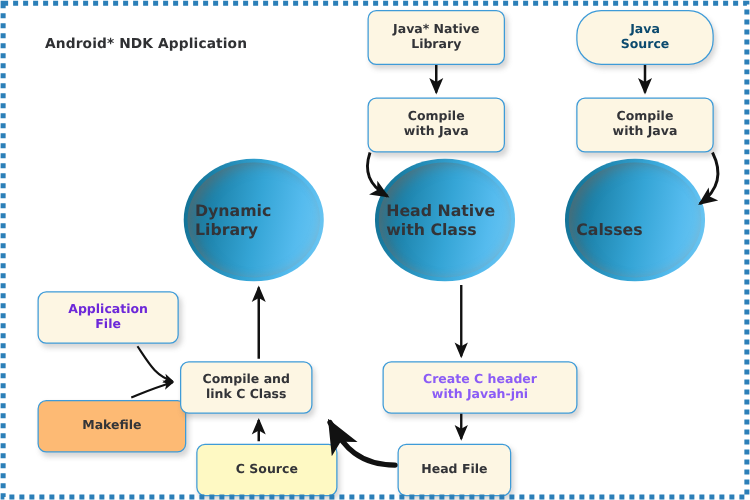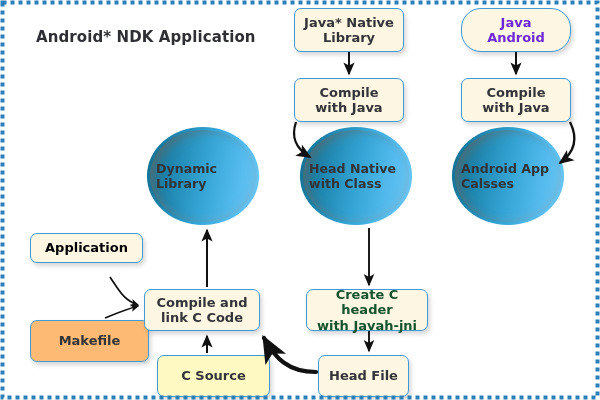--- a/index.html
+++ b/index.html
@@ -20,37 +20,37 @@
     position: absolute;
     left: 0; top: 0;
     width: 600px; height: 400px;
     pointer-events: none;
     z-index: 40;
   }
   #title {
     position: absolute;
     left: 36px;
     top: 28px;
-    font-size: 15px;
+    font-size: 11px;
     font-weight: bold;
     color: #2f3033;
     letter-spacing: .1px;
     white-space: nowrap;
   }
   .node {
     position: absolute;
     background: #fdf6e3;
     border: 1.6px solid #3e9bd8;
     border-radius: 7px;
     box-sizing: border-box;
     display: flex;
     align-items: center;
     justify-content: center;
     text-align: center;
-    font-size: 13px;
+    font-size: 10px;
     font-weight: bold;
     color: #333438;
     line-height: 1.18;
     box-shadow: 2px 3px 4px rgba(120,120,120,.30);
     z-index: 20;
   }
   .node span { display: block; padding: 0 3px; }
   .circle {
     position: absolute;
     border-radius: 50%;
@@ -109,24 +109,24 @@
 
   <div id="title">Android* NDK Application</div>
 
   <div class="node" style="left: 294px; top: 8px; width: 110px; height: 44px; background: rgb(253, 246, 227); border-color: rgb(62, 155, 216); color: rgb(51, 52, 56);">
     <span>
       <span>Java* Native</span>
       <span>Library</span>
     </span>
   </div>
 
-  <div class="node" style="left: 461px; top: 8px; width: 110px; height: 44px; background: rgb(253, 246, 227); border-color: rgb(62, 155, 216); color: #6d28d9; border-radius: 20px;">
+  <div class="node" style="left: 461px; top: 8px; width: 110px; height: 44px; background: rgb(253, 246, 227); border-color: rgb(62, 155, 216); color: #0c4a6e; border-radius: 20px;">
     <span>
       <span>Java</span>
-      <span>Android</span>
+      <span>Source</span>
     </span>
   </div>
 
   <div class="node" style="left: 294px; top: 78px; width: 110px; height: 44px; background: rgb(253, 246, 227); border-color: rgb(62, 155, 216); color: rgb(51, 52, 56);">
     <span>
       <span>Compile</span>
       <span>with Java</span>
     </span>
   </div>
 
@@ -146,51 +146,52 @@
 
   <div class="circle" style="left: 301px; top: 128px; width: 110px; height: 96px; color: rgb(51, 52, 56);">
     <span class="clabel">
       <span>Head Native</span><br>
       <span>with Class</span>
     </span>
   </div>
 
   <div class="circle" style="left: 453px; top: 128px; width: 110px; height: 96px; color: rgb(51, 52, 56);">
     <span class="clabel">
-      <span>Android App</span><br>
+      <br>
       <span>Calsses</span>
     </span>
   </div>
 
-  <div class="node" style="left: 30px; top: 233px; width: 113px; height: 30px; background: rgb(253, 246, 227); border-color: rgb(62, 155, 216); color: #000000;">
+  <div class="node" style="left: 30px; top: 233px; width: 113px; height: 42px; background: rgb(253, 246, 227); border-color: rgb(62, 155, 216); color: #6d28d9;">
     <span>
       <span>Application</span>
+      <span>File</span>
     </span>
   </div>
 
   <div class="node" style="left: 30px; top: 320px; width: 119px; height: 42px; background: #fdba74; border-color: rgb(62, 155, 216); color: rgb(51, 52, 56);">
     <span>
       <span>Makefile</span>
     </span>
   </div>
 
-  <div class="node" style="left: 144px; top: 289px; width: 116px; height: 42px; background: rgb(253, 246, 227); border-color: rgb(62, 155, 216); color: rgb(51, 52, 56);">
+  <div class="node" style="left: 144px; top: 289px; width: 106px; height: 42px; background: rgb(253, 246, 227); border-color: rgb(62, 155, 216); color: rgb(51, 52, 56);">
     <span>
       <span>Compile and</span>
-      <span>link C Code</span>
+      <span>link C Class</span>
     </span>
   </div>
 
   <div class="node" style="left: 157px; top: 355px; width: 113px; height: 42px; background: #fef9c3; border-color: rgb(62, 155, 216); color: rgb(51, 52, 56);">
     <span>
       <span>C Source</span>
     </span>
   </div>
 
-  <div class="node" style="left: 306px; top: 289px; width: 122px; height: 42px; background: rgb(253, 246, 227); border-color: rgb(62, 155, 216); color: #14532d;">
+  <div class="node" style="left: 306px; top: 289px; width: 156px; height: 42px; background: rgb(253, 246, 227); border-color: rgb(62, 155, 216); color: #8b5cf6;">
     <span>
       <span>Create C header</span>
       <span>with Javah-jni</span>
     </span>
   </div>
 
   <div class="node" style="left: 318px; top: 355px; width: 91px; height: 42px; background: rgb(253, 246, 227); border-color: rgb(62, 155, 216); color: rgb(51, 52, 56);">
     <span>
       <span>Head File</span>
     </span>

